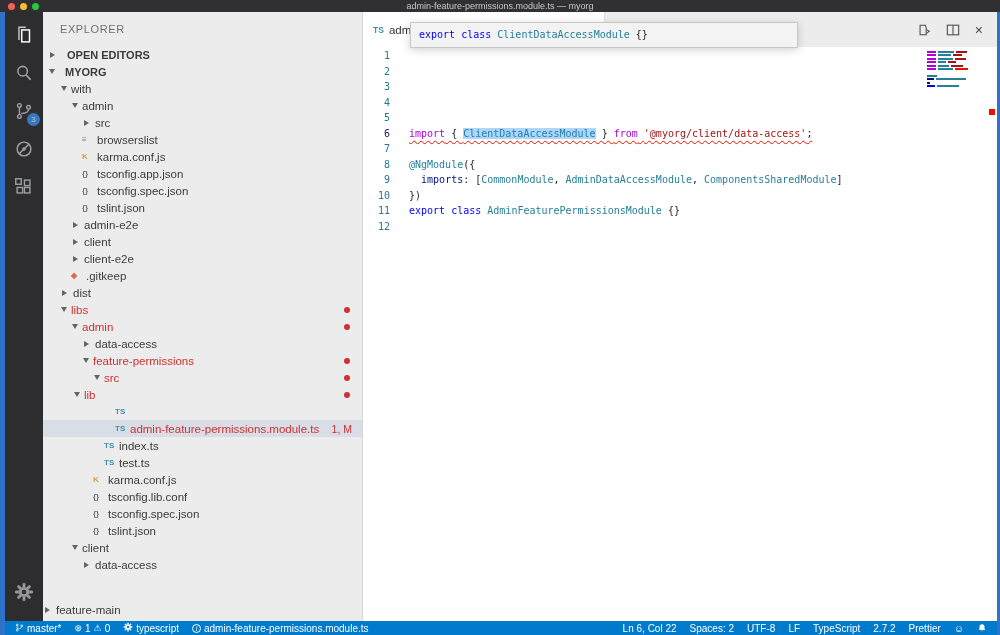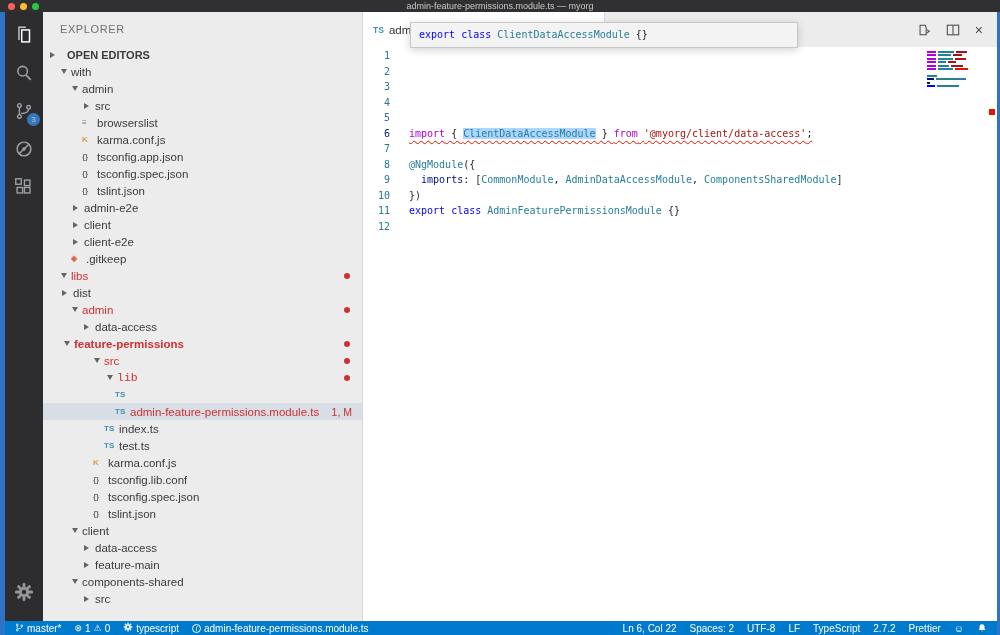--- a/index.html
+++ b/index.html
@@ -155,20 +155,24 @@
         </span>
       </div>
     </div>
 
     <div class="sidebar">
       <div class="sb-title">EXPLORER</div>
       <div class="section-row">
         <span class="tw-right"></span>
         <span class="section-label">OPEN EDITORS</span>
       </div>
+      <div class="section-row">
+        <span class="tw-down"></span>
+        <span class="section-label">MYORG</span>
+      </div>
       <div id="tree">
           <div class="trow" style="padding-left: 17px;">
             <span class="tw-down"></span>
             <span class="tlabel">with</span>
           </div>
           <div class="trow" style="padding-left: 28px;">
             <span class="tw-down"></span>
             <span class="tlabel">admin</span>
           </div>
           <div class="trow" style="padding-left: 39px;">
@@ -205,48 +209,48 @@
           </div>
           <div class="trow" style="padding-left: 28px;">
             <span class="tw-right"></span>
             <span class="tlabel">client-e2e</span>
           </div>
           <div class="trow" style="padding-left: 28px;">
             <span class="ficon" style="color: rgb(221, 107, 77);">◆</span>
             <span class="tlabel">.gitkeep</span>
           </div>
           <div class="trow" style="padding-left: 17px;">
+            <span class="tw-right"></span>
+            <span class="tlabel">dist</span>
+          </div>
+          <div class="trow" style="padding-left: 17px;">
             <span class="tw-down"></span>
             <span class="tlabel" style="color: rgb(205, 49, 49);">libs</span>
             <span class="tdot"></span>
           </div>
-          <div class="trow" style="padding-left: 17px;">
-            <span class="tw-right"></span>
-            <span class="tlabel">dist</span>
-          </div>
           <div class="trow" style="padding-left: 28px;">
             <span class="tw-down"></span>
             <span class="tlabel" style="color: rgb(205, 49, 49);">admin</span>
             <span class="tdot"></span>
           </div>
           <div class="trow" style="padding-left: 39px;">
             <span class="tw-right"></span>
             <span class="tlabel">data-access</span>
           </div>
-          <div class="trow" style="padding-left: 20px; font-weight: bold;">
+          <div class="trow" style="padding-left: 39px;">
             <span class="tw-down"></span>
             <span class="tlabel" style="color: rgb(205, 49, 49);">feature-permissions</span>
             <span class="tdot"></span>
           </div>
           <div class="trow" style="padding-left: 50px;">
             <span class="tw-down"></span>
             <span class="tlabel" style="color: rgb(205, 49, 49);">src</span>
             <span class="tdot"></span>
           </div>
-          <div class="trow" style="padding-left: 63px; font-family: Liberation Mono, monospace;">
+          <div class="trow" style="padding-left: 30px;">
             <span class="tw-down"></span>
             <span class="tlabel" style="color: rgb(205, 49, 49);">lib</span>
             <span class="tdot"></span>
           </div>
           <div class="trow" style="padding-left: 72px;">
             <span class="ficon" style="color: rgb(62, 143, 176);">TS</span>
           </div>
           <div class="trow selected" style="padding-left: 72px;">
             <span class="ficon" style="color: rgb(62, 143, 176);">TS</span>
             <span class="tlabel" style="color: rgb(205, 49, 49);">admin-feature-permissions.module.ts</span>
@@ -277,21 +281,21 @@
             <span class="tlabel">tslint.json</span>
           </div>
           <div class="trow" style="padding-left: 28px;">
             <span class="tw-down"></span>
             <span class="tlabel">client</span>
           </div>
           <div class="trow" style="padding-left: 39px;">
             <span class="tw-right"></span>
             <span class="tlabel">data-access</span>
           </div>
-          <div class="trow" style="padding-left: 39px;">
+          <div class="trow" style=" margin-top: 28px;">
             <span class="tw-right"></span>
             <span class="tlabel">feature-main</span>
           </div>
           <div class="trow" style="padding-left: 28px;">
             <span class="tw-down"></span>
             <span class="tlabel">components-shared</span>
           </div>
           <div class="trow" style="padding-left: 39px;">
             <span class="tw-right"></span>
             <span class="tlabel">src</span>

